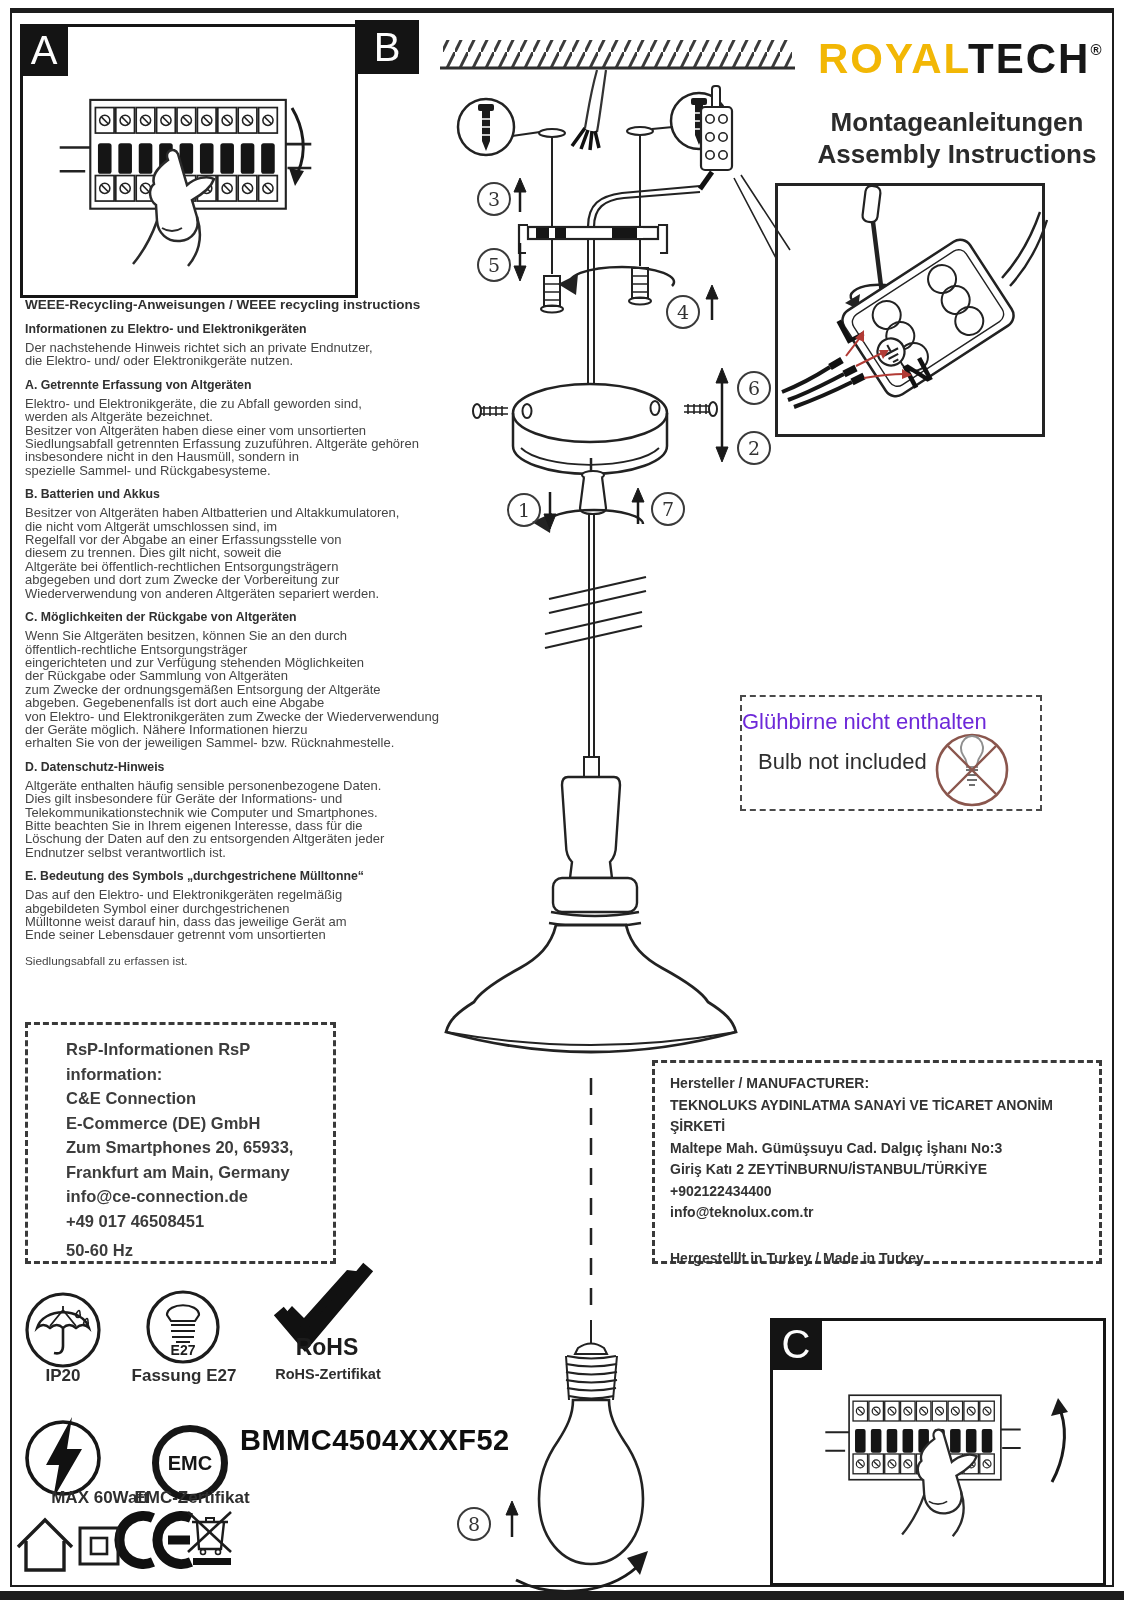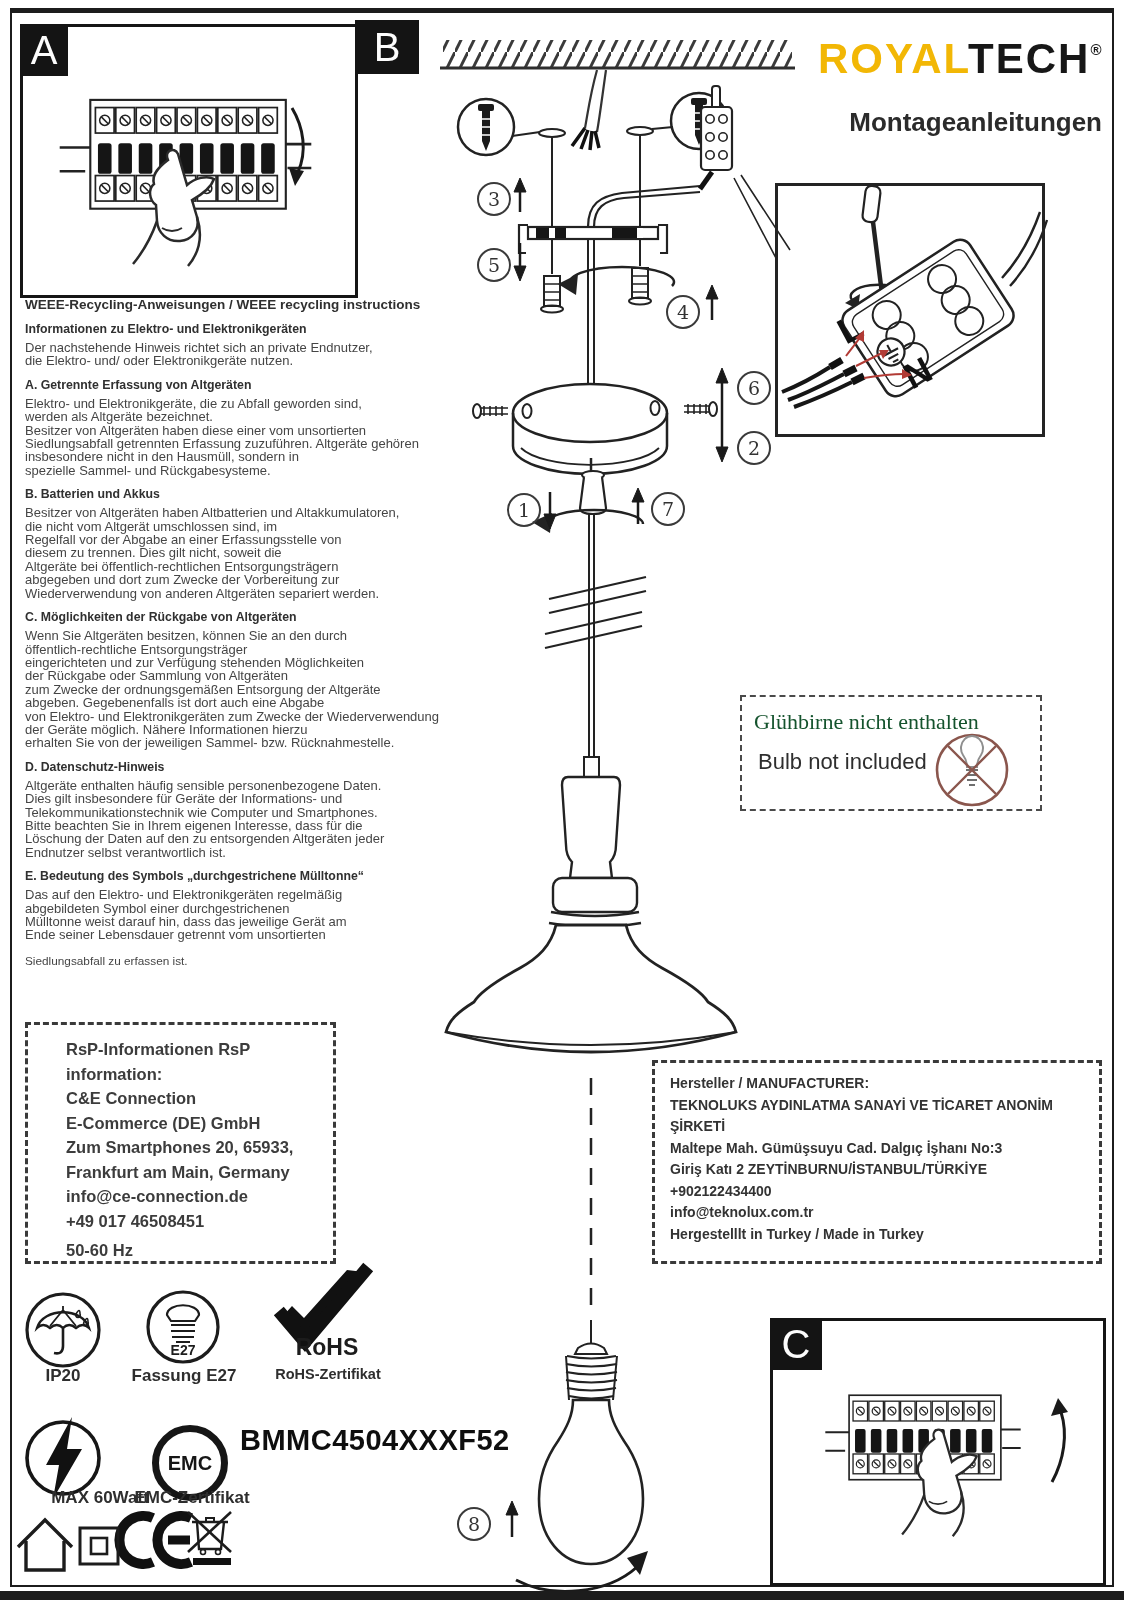--- a/index.html
+++ b/index.html
@@ -18,40 +18,40 @@
             font-size:40px;font-weight:400;font-family:"Liberation Sans",sans-serif;}
   .labelA{left:-3px;top:-3px;width:48px;height:52px;}
   .labelB{left:355px;top:20px;width:64px;height:54px;}
   .labelC{left:-3px;top:-3px;width:52px;height:52px;}
   
   .logo{left:818px;top:26px;width:290px;height:50px;white-space:nowrap;font-weight:800;
         font-size:42px;letter-spacing:2px;line-height:48px;}
   .logo .royal{color:#F2B705;}
   .logo .tech{color:#171717;}
   .logo .reg{font-size:15px;color:#171717;vertical-align:18px;letter-spacing:0;}
-  .docTitle{left:812px;top:106px;width:290px;text-align:right;font-size:26px;line-height:32px;
+  .docTitle{left:812px;top:106px;width:290px;text-align:center;font-size:26px;line-height:32px;
             font-weight:600;color:#2b2b2b;}
   
   .weee{left:25px;top:297px;width:420px;color:#454545;}
   .weee .wtitle{font-size:13.5px;font-weight:700;color:#303030;margin-bottom:9px;}
   .weee h4{font-size:12.3px;font-weight:700;color:#303030;margin:10px 0 5px 0;}
   .weee .body{font-size:13px;line-height:13.4px;white-space:pre-line;}
   .weee .tail{margin-top:12px;font-size:11.8px;}
   
   .bulbNote{left:740px;top:695px;width:298px;height:112px;border:2px dashed #4a4a4a;}
-  .bulbNote .l1{left:12px;top:12px;font-size:22px;color:#14532d;font-family:Liberation Serif, serif;}
+  .bulbNote .l1{left:0;top:12px;font-size:22px;color:#6d28d9;}
   .bulbNote .l2{left:16px;top:52px;font-size:22px;color:#2e2e2e;}
   .rspBox{left:25px;top:1022px;width:305px;height:236px;border:3px dashed #3a3a3a;
           font-size:16.5px;font-weight:600;color:#3c3c3c;}
   .rspBox .inner{position:absolute;left:17px;top:12px;line-height:24.5px;margin-left:21px;}
   .rspBox .hz{margin-top:5px;}
   .mfgBox{left:652px;top:1060px;width:444px;height:198px;border:3px dashed #3a3a3a;
           font-size:14px;font-weight:700;color:#333;}
   .mfgBox .inner{position:absolute;left:15px;top:10px;line-height:21.5px;width:420px;}
-  .mfgBox .made{}
+  .mfgBox .made{margin-top:24px;}
   
   .badge{width:30px;height:30px;border:2px solid #3a3a3a;border-radius:50%;
          display:flex;align-items:center;justify-content:center;
          font-family:"DejaVu Serif",serif;font-size:19px;color:#333;background:transparent;}
   
   .certLabel{font-weight:700;color:#2e2e2e;text-align:center;}
   .ipLabel{left:27px;top:1366px;width:72px;font-size:17px;}
   .e27Label{left:118px;top:1366px;width:132px;font-size:17px;}
   .rohsTxt{left:282px;top:1334px;width:90px;font-size:23px;font-weight:800;text-align:center;color:#1c1c1c;}
   .rohsSub{left:258px;top:1366px;width:140px;font-size:14.5px;}
@@ -379,20 +379,21 @@
   <div class="abs insetBox"></div>
   <div class="abs panelC">
     <div class="abs labelBox labelC">C</div>
   </div>
 
   <div class="abs logo">
     <span class="royal">ROYAL</span><span class="tech">TECH</span><span class="reg">®</span>
   </div>
   <div class="abs docTitle">
     <div>Montageanleitungen</div>
+    <div>Assembly Instructions</div>
   </div>
 
   <div class="abs weee">
     <div class="wtitle">WEEE-Recycling-Anweisungen / WEEE recycling instructions</div>
     <div class="sec">
       <h4>Informationen zu Elektro- und Elektronikgeräten</h4>
       <div class="body">Der nachstehende Hinweis richtet sich an private Endnutzer,
  die Elektro- und/ oder Elektronikgeräte nutzen.</div>
     </div>
     <div class="sec">

